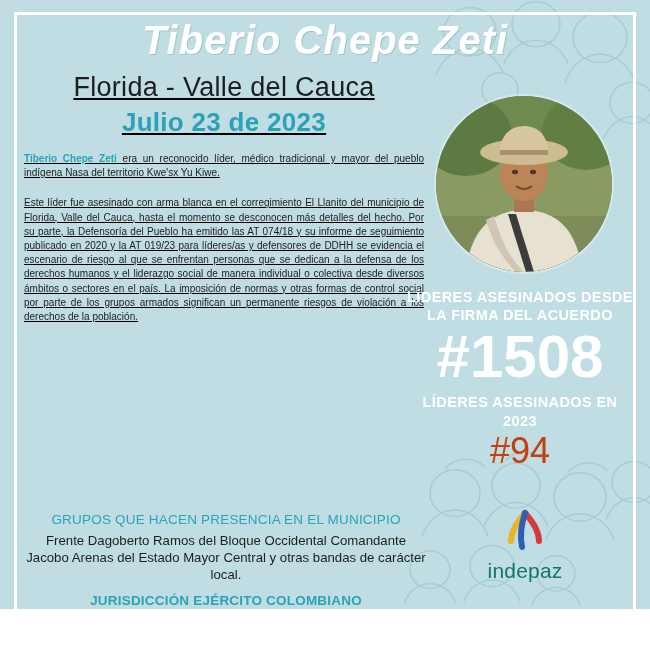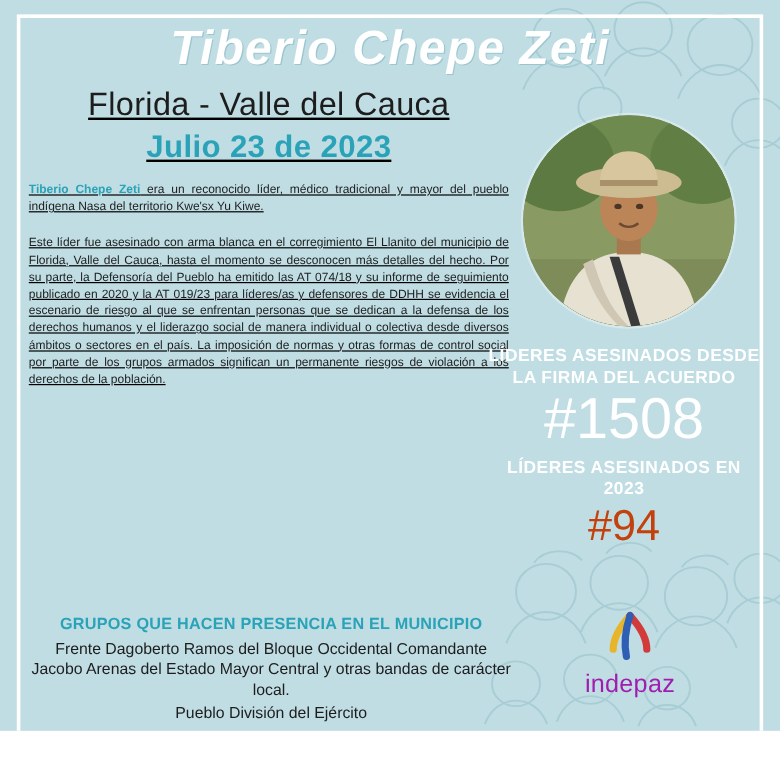--- a/index.html
+++ b/index.html
@@ -119,22 +119,22 @@
   }
   .stat-label {
     color: #ffffff;
     font-size: 14.5px;
     font-weight: bold;
     line-height: 1.25;
     letter-spacing: 0.4px;
   }
   .stat-num {
     color: #ffffff;
-    font-size: 48px;
-    font-weight: normal;
+    font-size: 60px;
+    font-weight: bold;
     line-height: 1.02;
     margin: 2px 0 6px;
     letter-spacing: 0px;
   }
   .stat-label2 {
     color: #ffffff;
     font-size: 14.5px;
     font-weight: bold;
     line-height: 1.25;
     letter-spacing: 0.4px;
@@ -153,21 +153,21 @@
     position: absolute;
     left: 24px;
     top: 512px;
     width: 404px;
     text-align: center;
     z-index: 4;
   }
   .foot-head {
     color: #2aa3b8;
     font-size: 13.5px;
-    font-weight: bold;
+    font-weight: normal;
     line-height: 1.25;
     letter-spacing: 0.2px;
   }
   .foot-body {
     color: #1d1d1d;
     font-size: 13.2px;
     line-height: 1.3;
     margin-top: 3px;
   }
   .foot-head2 {
@@ -189,21 +189,21 @@
     right: 50px;
     bottom: 26px;
     width: 150px;
     text-align: center;
     z-index: 7;
   }
   .logo-mark {
     height: 48px;
   }
   .logo-text {
-    color: #a21caf;
+    color: #0f766e;
     font-size: 21px;
     margin-top: 2px;
     letter-spacing: 0.2px;
   }
 </style>
 </head>
 <body>
 
 <div class="card">
 
@@ -296,20 +296,21 @@
   <div class="stats">
     <div class="stat-label">LÍDERES ASESINADOS DESDE LA FIRMA DEL ACUERDO</div>
     <div class="stat-num">#1508</div>
     <div class="stat-label2">LÍDERES ASESINADOS EN 2023</div>
     <div class="stat-num2">#94</div>
   </div>
 
   <div class="footer">
     <div class="foot-head">GRUPOS QUE HACEN PRESENCIA EN EL MUNICIPIO</div>
     <div class="foot-body">Frente Dagoberto Ramos del Bloque Occidental Comandante Jacobo Arenas del Estado Mayor Central y otras bandas de carácter local.</div>
+    <div class="foot-head2">JURISDICCIÓN EJÉRCITO COLOMBIANO</div>
     <div class="foot-body2">Pueblo División del Ejército</div>
   </div>
 
   <div class="logo">
     <div class="logo-mark">
       <svg width="60" height="48" viewBox="0 0 60 48" aria-hidden="true">
         <path d="M30 4c-9 10-14 20-14 28" stroke="#e8b52a" stroke-width="6" fill="none" stroke-linecap="round"></path>
         <path d="M30 4c9 10 14 20 14 28" stroke="#d33b3b" stroke-width="6" fill="none" stroke-linecap="round"></path>
         <path d="M30 4c-4 12-5 24-3 34" stroke="#2f5fb5" stroke-width="6" fill="none" stroke-linecap="round"></path>
       </svg>

